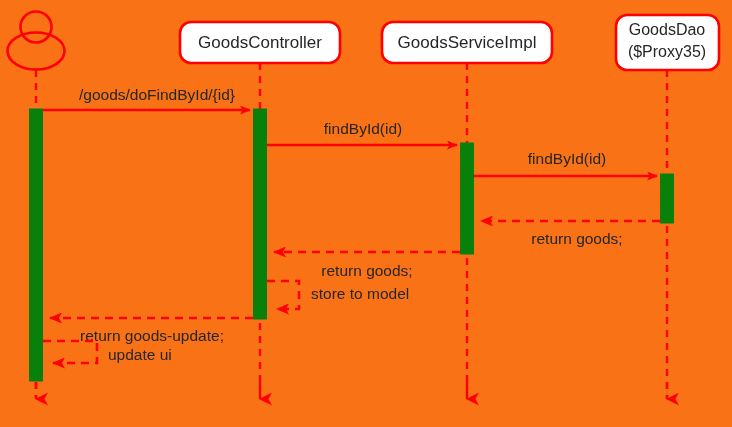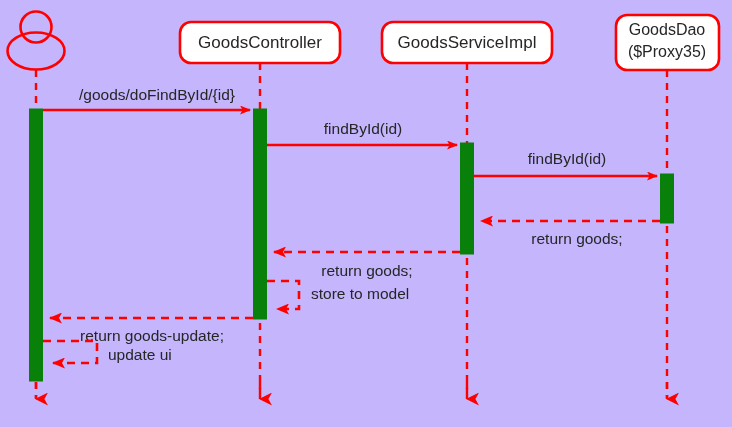--- a/index.html
+++ b/index.html
@@ -11,21 +11,21 @@
   body {
     width: 732px;
     height: 427px;
     font-family: "Liberation Sans", sans-serif;
     overflow: hidden;
   }
   #diagram-root {
     position: relative;
     width: 732px;
     height: 427px;
-    background: #c4b5fd;
+    background: #f97316;
   }
   svg.diagram-canvas {
     position: absolute;
     top: 0;
     left: 0;
     width: 732px;
     height: 427px;
     display: block;
   }
   .participant-label {

